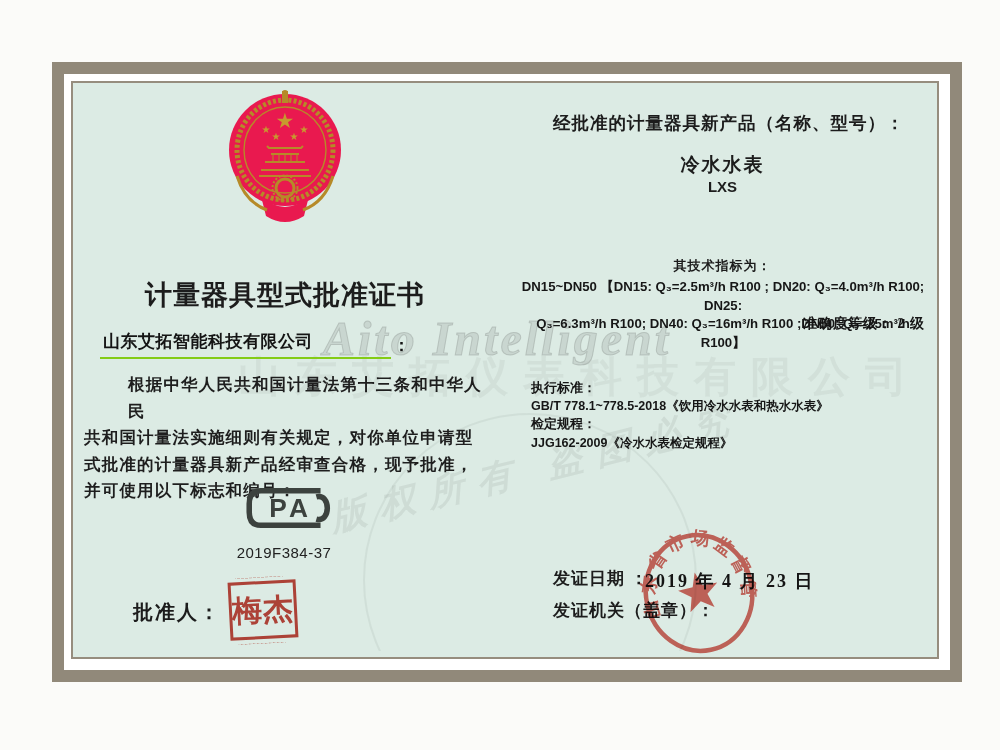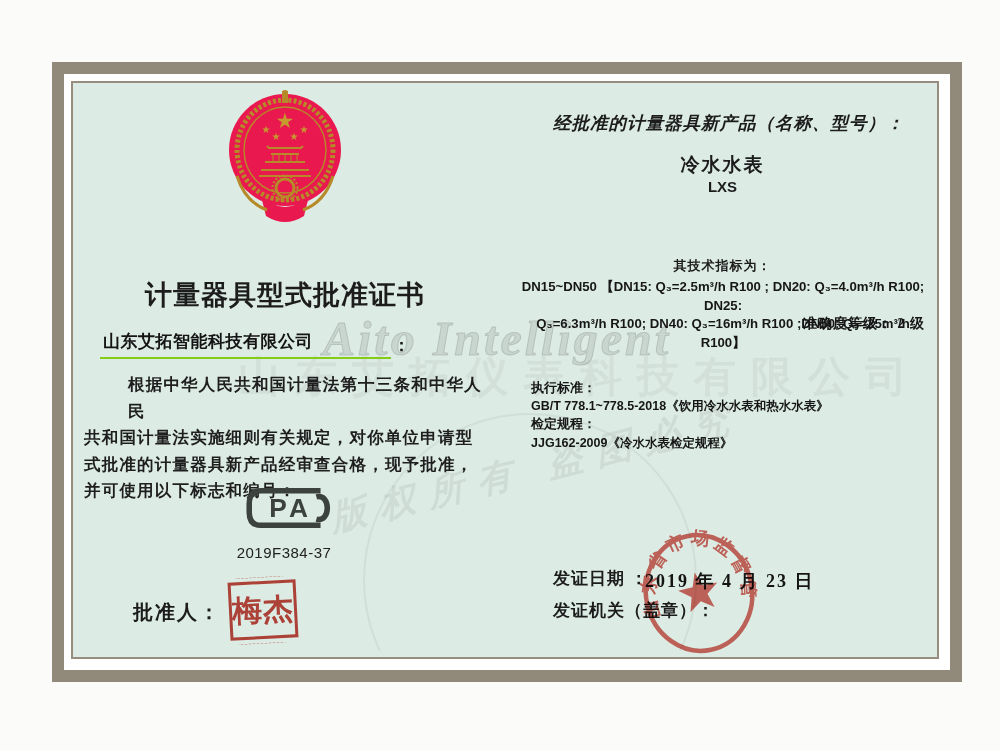--- a/index.html
+++ b/index.html
@@ -49,21 +49,21 @@
   .name-stamp{left:224px;top:574px;width:78px;transform:rotate(-3deg);
               mix-blend-mode:multiply;}
   .name-stamp .micro{font-size:5px;color:#cf574c;letter-spacing:1px;white-space:nowrap;
                      overflow:hidden;width:74px;text-align:center;opacity:.85;}
   .name-stamp .sq{width:62px;height:52px;margin:1px auto;border:3px solid #c8473d;
                   display:flex;align-items:center;justify-content:center;
                   font-size:30px;font-weight:bold;color:#c8473d;letter-spacing:1px;
                   font-family:"Liberation Serif",serif;}
 
   
-  .product-heading{left:553px;top:111px;font-size:17.5px;letter-spacing:1px;font-style:italic;}
+  .product-heading{left:553px;top:111px;font-size:17.5px;letter-spacing:1px;}
   .product-name{left:520px;top:152px;width:405px;font-size:19px;font-weight:bold;
                 color:#1c1c1c;letter-spacing:2px;}
   .product-model{left:520px;top:178px;width:405px;font-size:15px;color:#1c1c1c;
                  font-weight:bold;}
   .spec-heading{left:520px;top:257px;width:405px;font-size:13px;letter-spacing:1px;}
   .spec-lines{left:516px;top:278px;width:414px;font-size:13.2px;color:#161616;
               line-height:18.5px;font-weight:bold;}
   .accuracy{left:520px;top:315px;width:405px;font-size:14px;color:#161616;
             font-weight:bold;letter-spacing:1px;text-align:right;}
   .std-block{left:531px;top:379px;line-height:18.2px;color:#161616;}

